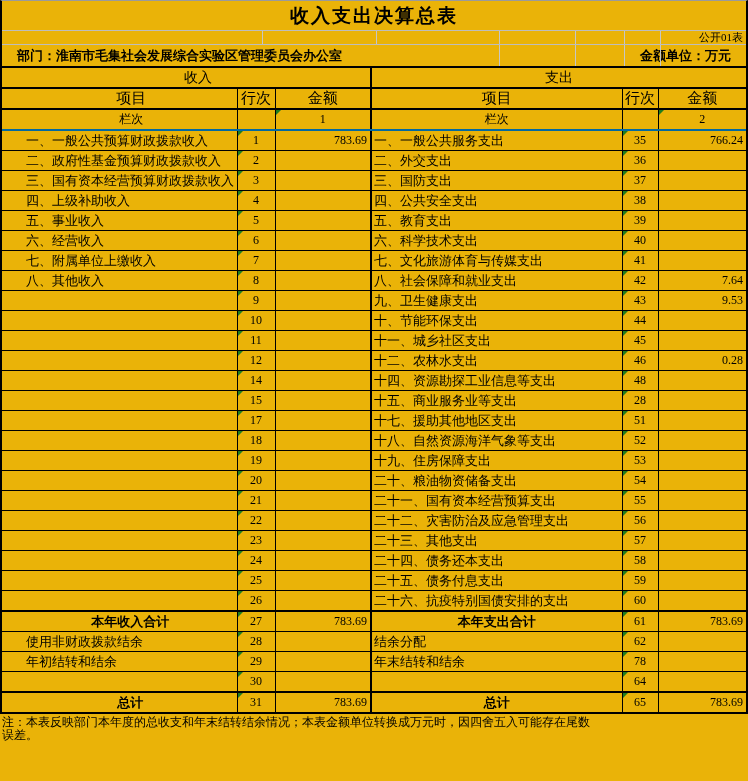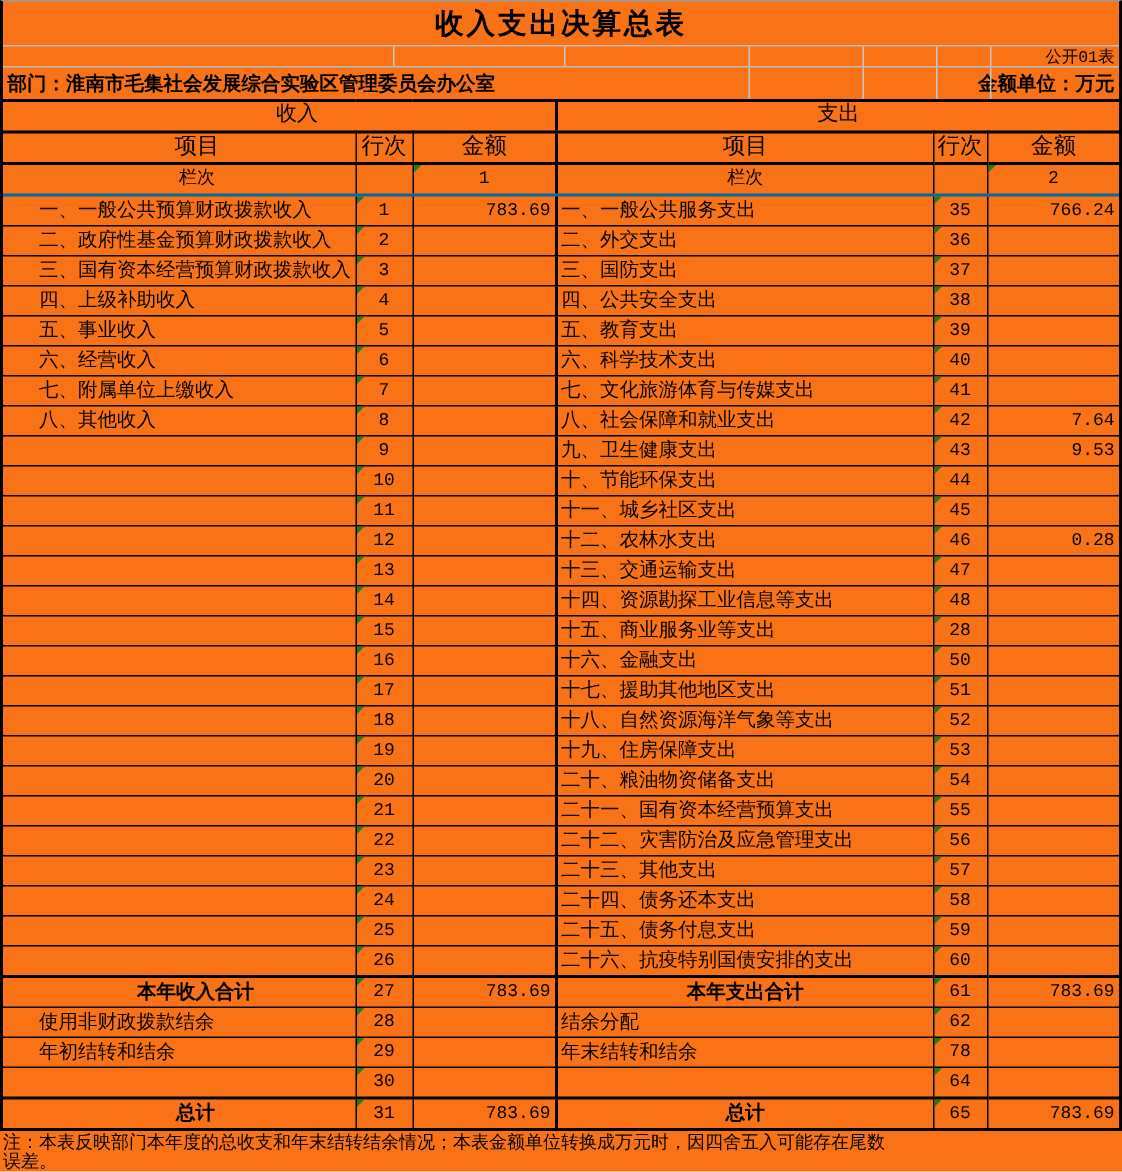--- a/index.html
+++ b/index.html
@@ -1,28 +1,28 @@
 <!DOCTYPE html>
 <html><head>
 <meta charset="utf-8">
 <style>
   html,body { margin:0; padding:0; background:#ffffff; }
   .page {
-    position:relative; width:748px; height:781px; background:#f97316;
-    font-family:Liberation Mono, monospace; color:#000; overflow:hidden;
+    position:relative; width:748px; height:781px; background:#eab308;
+    font-family:Liberation Serif, serif; color:#000; overflow:hidden;
     box-sizing:border-box;
   }
   .frame { border-left:2px solid #000; border-right:2px solid #000; border-top:1px solid #9a9a9a; box-sizing:border-box; }
   .title-row { height:29px; border-bottom:1px solid #bdbdbd; display:flex; align-items:center; justify-content:center;
                font-size:19px; font-weight:bold; letter-spacing:2px; }
   .sub-row { position:relative; box-sizing:border-box; }
   .sheet-row { height:14px; border-bottom:1px solid #bdbdbd; font-size:11px;
                display:flex; align-items:center; justify-content:flex-end; padding-right:3px; }
   .dept-row { height:21px; font-size:13px; font-weight:bold;
-              display:flex; align-items:center; justify-content:space-between; padding:0 3px; }
+              display:flex; align-items:center; justify-content:space-between; padding:0 15px; }
   .gl { position:absolute; top:0; bottom:0; width:1px; background:#c6c6c6; }
 
   table { border-collapse:collapse; table-layout:fixed; width:744px;
           border-top:2px solid #000; border-bottom:2px solid #000; }
   td { border:1px solid #000; overflow:hidden; white-space:nowrap; font-size:12px;
        height:19px; line-height:19px; padding:0; box-sizing:border-box; }
   td:first-child { border-left:none;padding-left:24px; }
   td:last-child  { border-right:none; }
   .div-l { border-left:2px solid #000 !important; }
 
@@ -198,48 +198,32 @@
           <tr>
     <td class="item"></td>
     <td class="line"><span class="tri"></span><span class="val">12</span></td>
     <td class="amt"></td>
     <td class="item div-l">十二、农林水支出</td>
     <td class="line"><span class="tri"></span><span class="val">46</span></td>
     <td class="amt">0.28</td>
   </tr>
           <tr>
     <td class="item"></td>
-    <td class="line"><span class="tri"></span><span class="val">13</span></td>
-    <td class="amt"></td>
-    <td class="item div-l">十三、交通运输支出</td>
-    <td class="line"><span class="tri"></span><span class="val">47</span></td>
-    <td class="amt"></td>
-  </tr>
-          <tr>
-    <td class="item"></td>
     <td class="line"><span class="tri"></span><span class="val">14</span></td>
     <td class="amt"></td>
     <td class="item div-l">十四、资源勘探工业信息等支出</td>
     <td class="line"><span class="tri"></span><span class="val">48</span></td>
     <td class="amt"></td>
   </tr>
           <tr>
     <td class="item"></td>
     <td class="line"><span class="tri"></span><span class="val">15</span></td>
     <td class="amt"></td>
     <td class="item div-l">十五、商业服务业等支出</td>
     <td class="line"><span class="tri"></span><span class="val">28</span></td>
-    <td class="amt"></td>
-  </tr>
-          <tr>
-    <td class="item"></td>
-    <td class="line"><span class="tri"></span><span class="val">16</span></td>
-    <td class="amt"></td>
-    <td class="item div-l">十六、金融支出</td>
-    <td class="line"><span class="tri"></span><span class="val">50</span></td>
     <td class="amt"></td>
   </tr>
           <tr>
     <td class="item"></td>
     <td class="line"><span class="tri"></span><span class="val">17</span></td>
     <td class="amt"></td>
     <td class="item div-l">十七、援助其他地区支出</td>
     <td class="line"><span class="tri"></span><span class="val">51</span></td>
     <td class="amt"></td>
   </tr>

